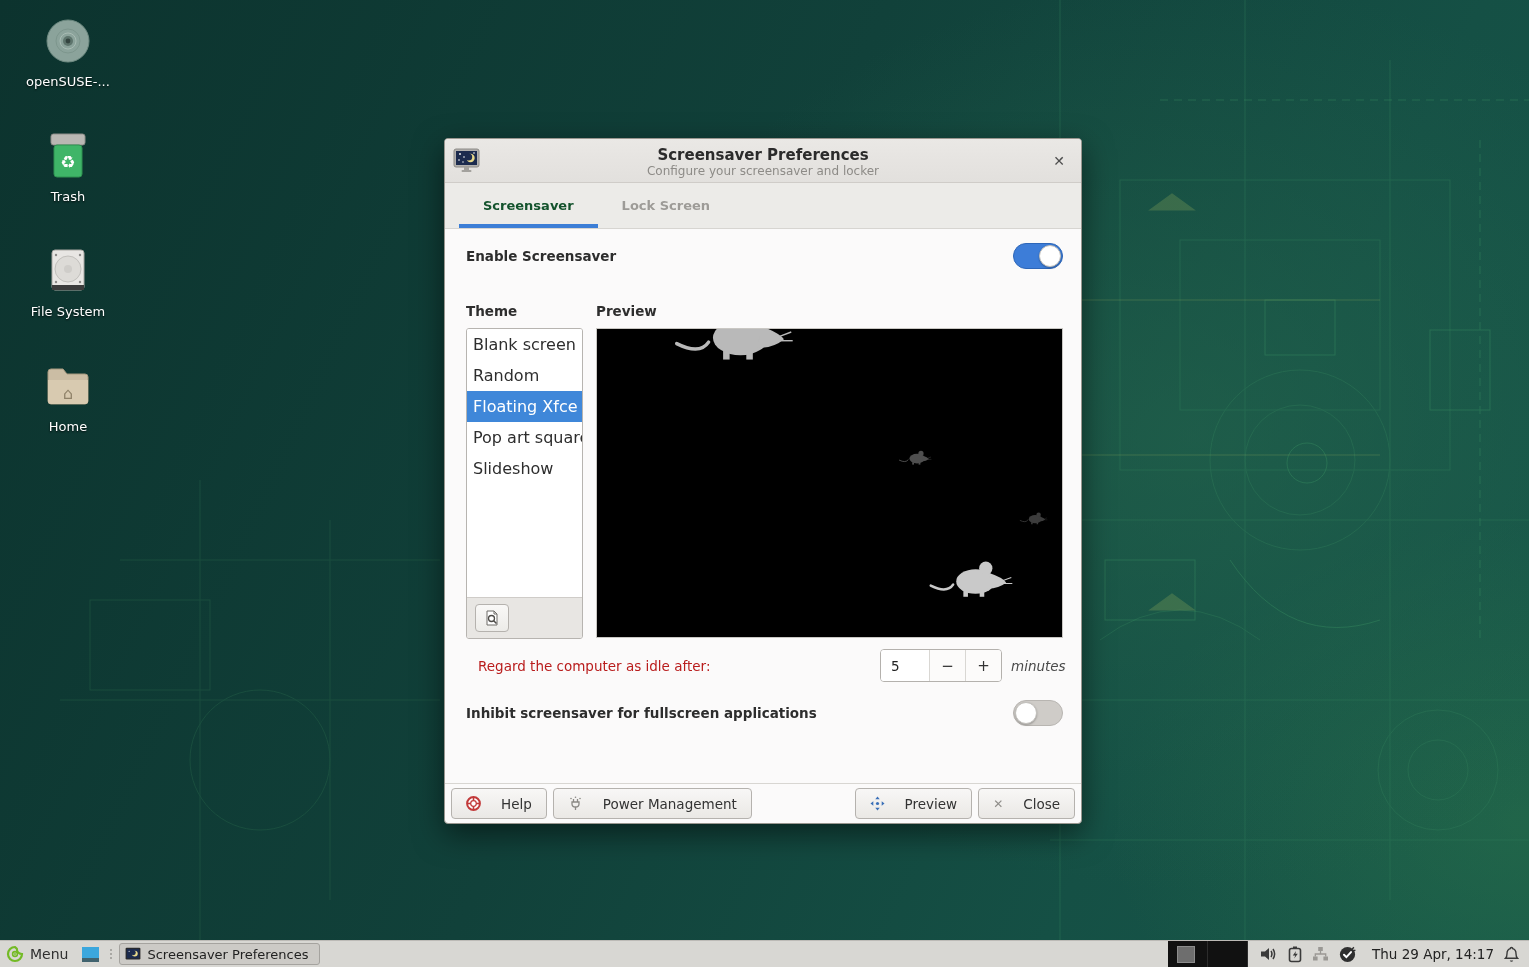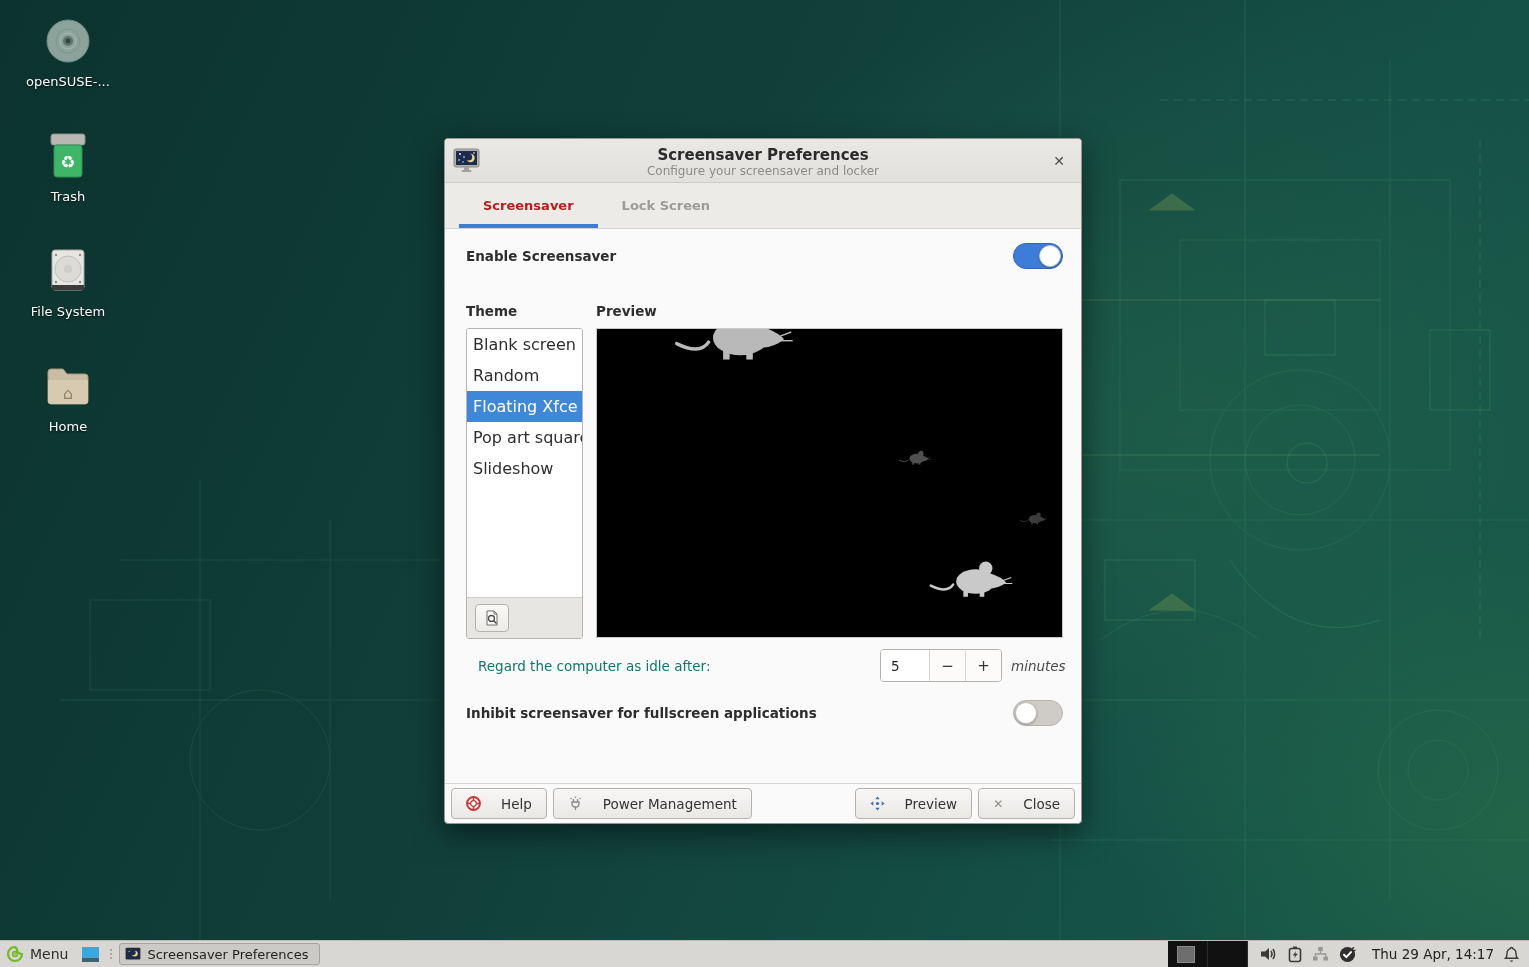--- a/index.html
+++ b/index.html
@@ -35,21 +35,21 @@
   .titlebar .app-ico { position:absolute; left:8px; top:9px; }
   .tb-text { flex:1; text-align:center; line-height:1.25; padding-top:4px; }
   .tb-title { font-weight:bold; font-size:15px; color:#2b2b2b; }
   .tb-sub { font-size:12px; color:#8d8b87; }
   .tb-close { position:absolute; right:10px; top:10px; width:24px; height:24px; border-radius:3px;
     display:flex; align-items:center; justify-content:center; color:#4d4d4d; font-size:14px; cursor:pointer; }
 
   
   .tabbar { height:46px; background:#ecebe8; border-bottom:1px solid #d7d5d1; display:flex; padding-left:14px; flex:0 0 auto; }
   .tab { padding:0 24px; display:flex; align-items:center; font-weight:bold; color:#9d9b97; position:relative; cursor:pointer; }
-  .tab.active { color:#b91c1c; }
+  .tab.active { color:#14532d; }
   .tab.active::after { content:""; position:absolute; left:0; right:0; bottom:0; height:4px; background:#3c7ed6; }
 
   
   .content { flex:1; padding:14px 18px 0 21px; position:relative; }
   .row-toggle { display:flex; align-items:center; justify-content:space-between; }
   .bold-lbl { font-weight:bold; color:#2d2d2d; font-size:13.5px; }
 
   .switch { width:50px; height:26px; border-radius:13px; position:relative; cursor:pointer; flex:0 0 auto; }
   .switch.on { background:#3d7dd8; border:1px solid #2d66b8; }
   .switch.off { background:#cfccc8; border:1px solid #b8b5b1; }
@@ -67,21 +67,21 @@
   .theme-row.sel { background:#3f87d9; color:#fff; }
   .theme-foot { background:#e8e6e3; border-top:1px solid #cfccc8; padding:6px 8px; }
   .mini-btn { width:34px; height:28px; background:linear-gradient(#f9f8f7,#ecebe8); border:1px solid #b5b2ae;
     border-radius:4px; display:flex; align-items:center; justify-content:center; cursor:pointer; }
 
   .preview-col { flex:1; }
   .preview-box { width:467px; height:310px; background:#000; border:1px solid #c9c7c3; position:relative; overflow:hidden; }
 
   .idle-row { display:flex; align-items:center; margin-top:22px; justify-content:space-between; }
   .spin-row { display:flex; align-items:center; margin-top:10px; }
-  .spin-lbl { margin-left:12px; color:#0f766e; font-size:13.5px; flex:1; }
+  .spin-lbl { margin-left:12px; color:#b91c1c; font-size:13.5px; flex:1; }
   .spinbox { display:flex; align-items:stretch; border:1px solid #b4b1ad; border-radius:4px; background:#fff; height:33px; overflow:hidden; }
   .spin-val { width:48px; display:flex; align-items:center; padding-left:10px; font-size:13.5px; color:#222; background:#fff; }
   .spin-btn { width:36px; display:flex; align-items:center; justify-content:center; background:#fcfbfa;
     border-left:1px solid #d9d7d3; font-size:15px; color:#333; cursor:pointer; }
   .spin-unit { font-style:italic; color:#4a4a4a; margin-left:9px; width:52px; font-size:13.5px; }
   .inhibit-row { display:flex; align-items:center; justify-content:space-between; margin-top:18px; }
 
   
   .btnbar { flex:0 0 auto; border-top:1px solid #d8d6d2; height:40px; display:flex; align-items:center; padding:0 3px 0 3px; }
   .btn { height:31px; background:linear-gradient(#f8f7f6,#eae8e5); border:1px solid #b5b2ae; border-radius:4px;

